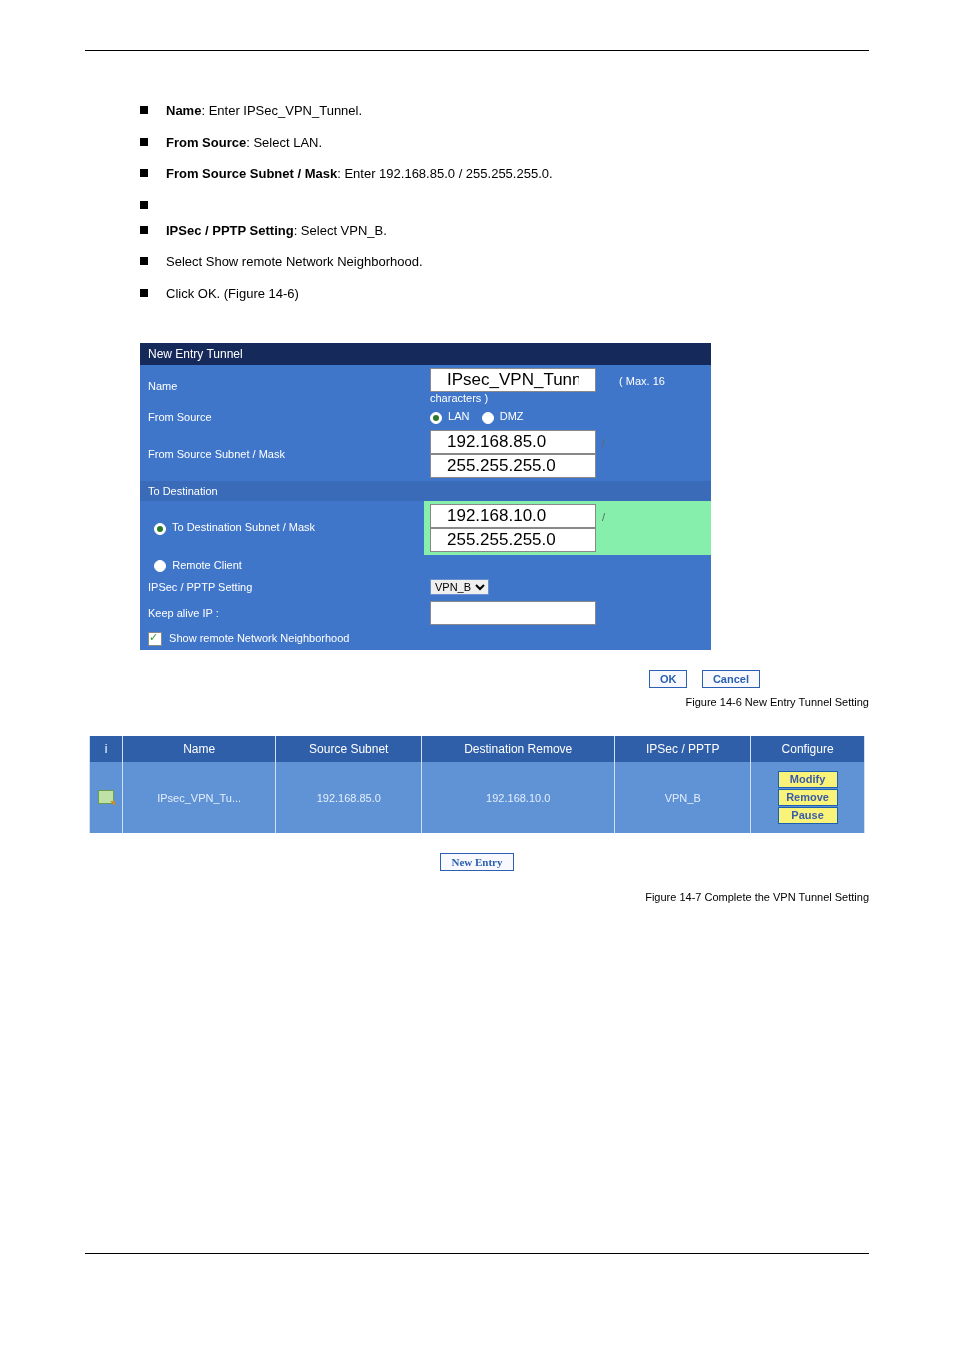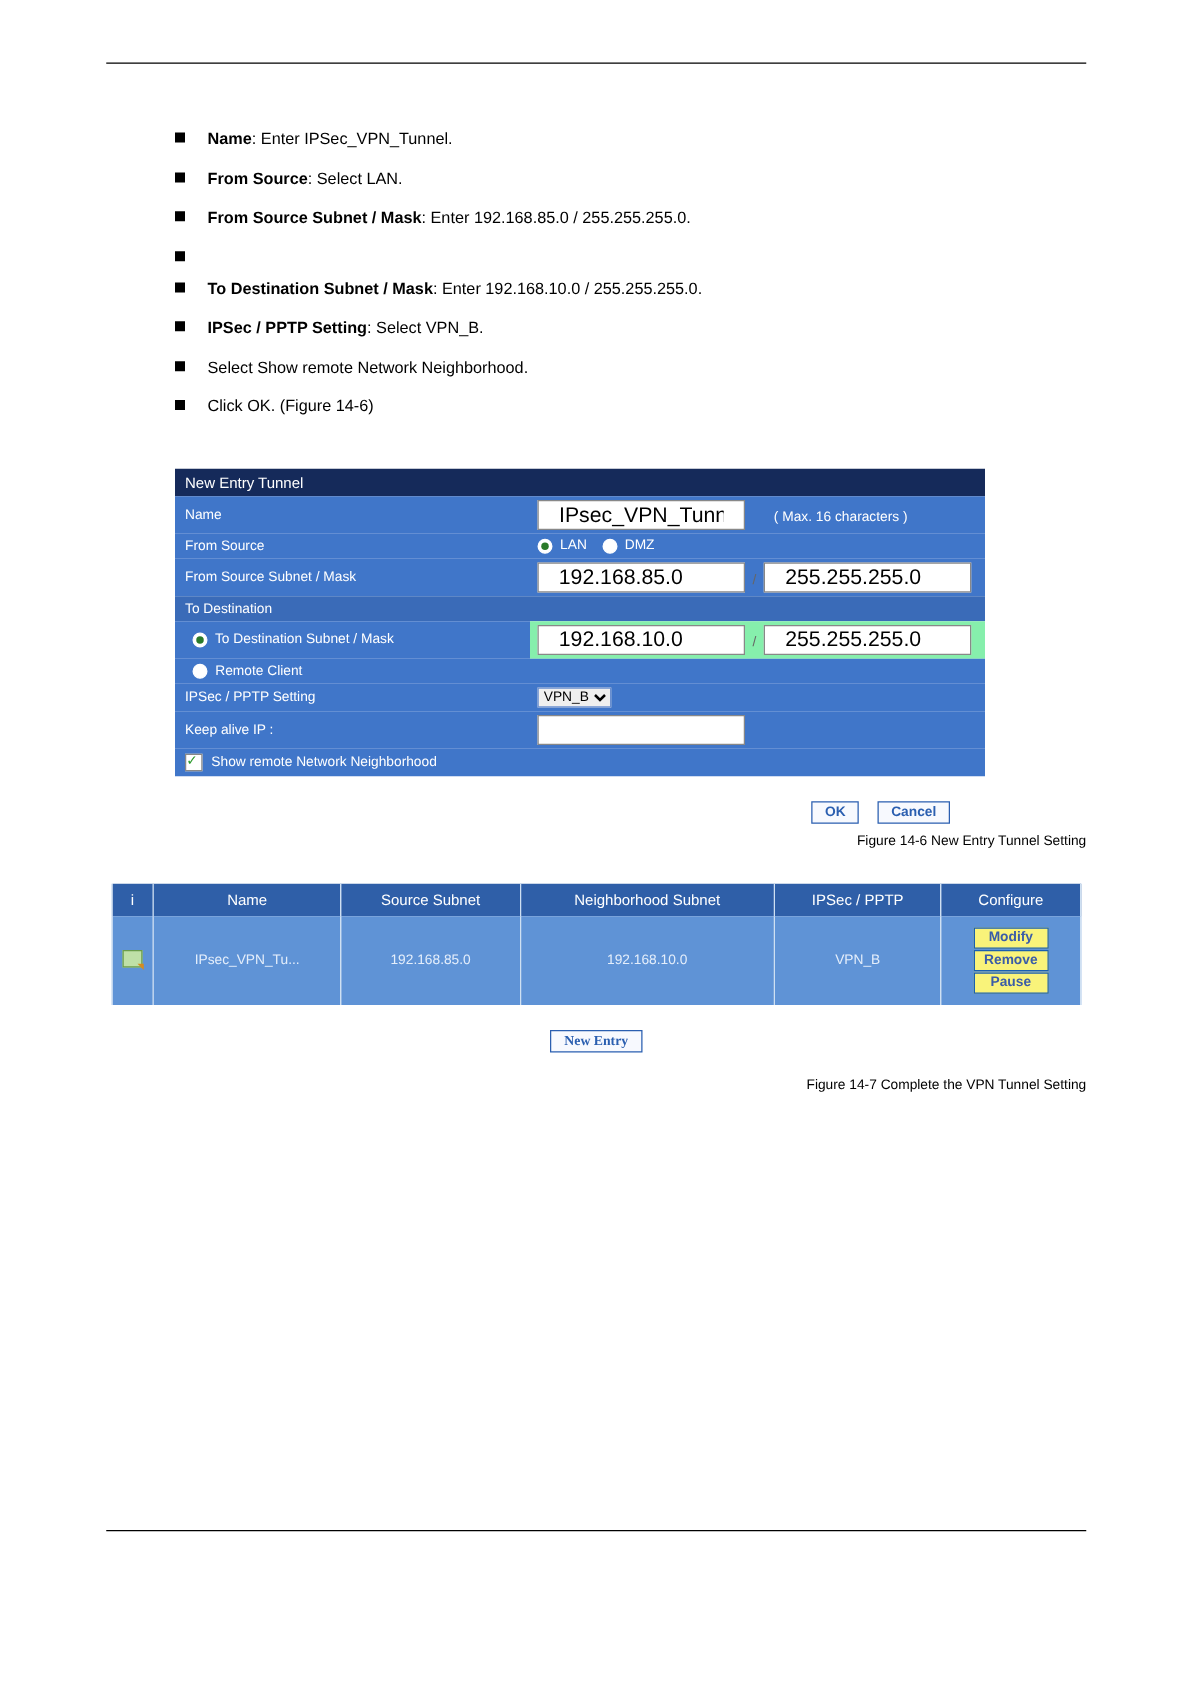--- a/index.html
+++ b/index.html
@@ -34,21 +34,21 @@
     height: 8px;
     background: #000;
     flex: 0 0 8px;
     margin-top: 5px;
     margin-right: 18px;
   }
 
   
   .form-wrap {
     margin: 0 0 0 55px;
-    width: 648px;
+    width: 571px;
     border-collapse: collapse;
     font-size: 11px;
   }
   .form-wrap td {}
   .hdr-row td {
     background: #152a5a;
     color: #fff;
     padding: 4px 8px;
     font-size: 12px;
   }
@@ -231,24 +231,20 @@
       </li>
       <li>
         <span class="sq"></span>
         <span><b>From Source Subnet / Mask</b>: Enter 192.168.85.0 / 255.255.255.0.</span>
       </li>
       <li>
         <span class="sq"></span>
       </li>
       <li>
         <span class="sq"></span>
-        <span><b>To Destination Subnet / Mask</b>: Enter 192.168.10.0 / 255.255.255.0.</span>
-      </li>
-      <li>
-        <span class="sq"></span>
         <span><b>IPSec / PPTP Setting</b>: Select VPN_B.</span>
       </li>
       <li>
         <span class="sq"></span>
         <span>Select Show remote Network Neighborhood.</span>
       </li>
       <li>
         <span class="sq"></span>
         <span>Click OK. (Figure 14-6)</span>
       </li>
@@ -334,21 +330,21 @@
   </div>
 
   <div class="caption">Figure 14-6 New Entry Tunnel Setting</div>
 
   <table class="summary">
     <tbody>
         <tr>
       <th class="icon-cell">i</th>
       <th>Name</th>
       <th>Source Subnet</th>
-      <th>Neighborhood Subnet</th>
+      <th>Destination Remove</th>
       <th>IPSec / PPTP</th>
       <th>Configure</th>
     </tr>
     <tr>
       <td class="icon-cell"><span class="mini-icon"></span></td>
       <td>IPsec_VPN_Tu...</td>
       <td>192.168.85.0</td>
       <td>192.168.10.0</td>
       <td>VPN_B</td>
       <td class="cfg-cell">

